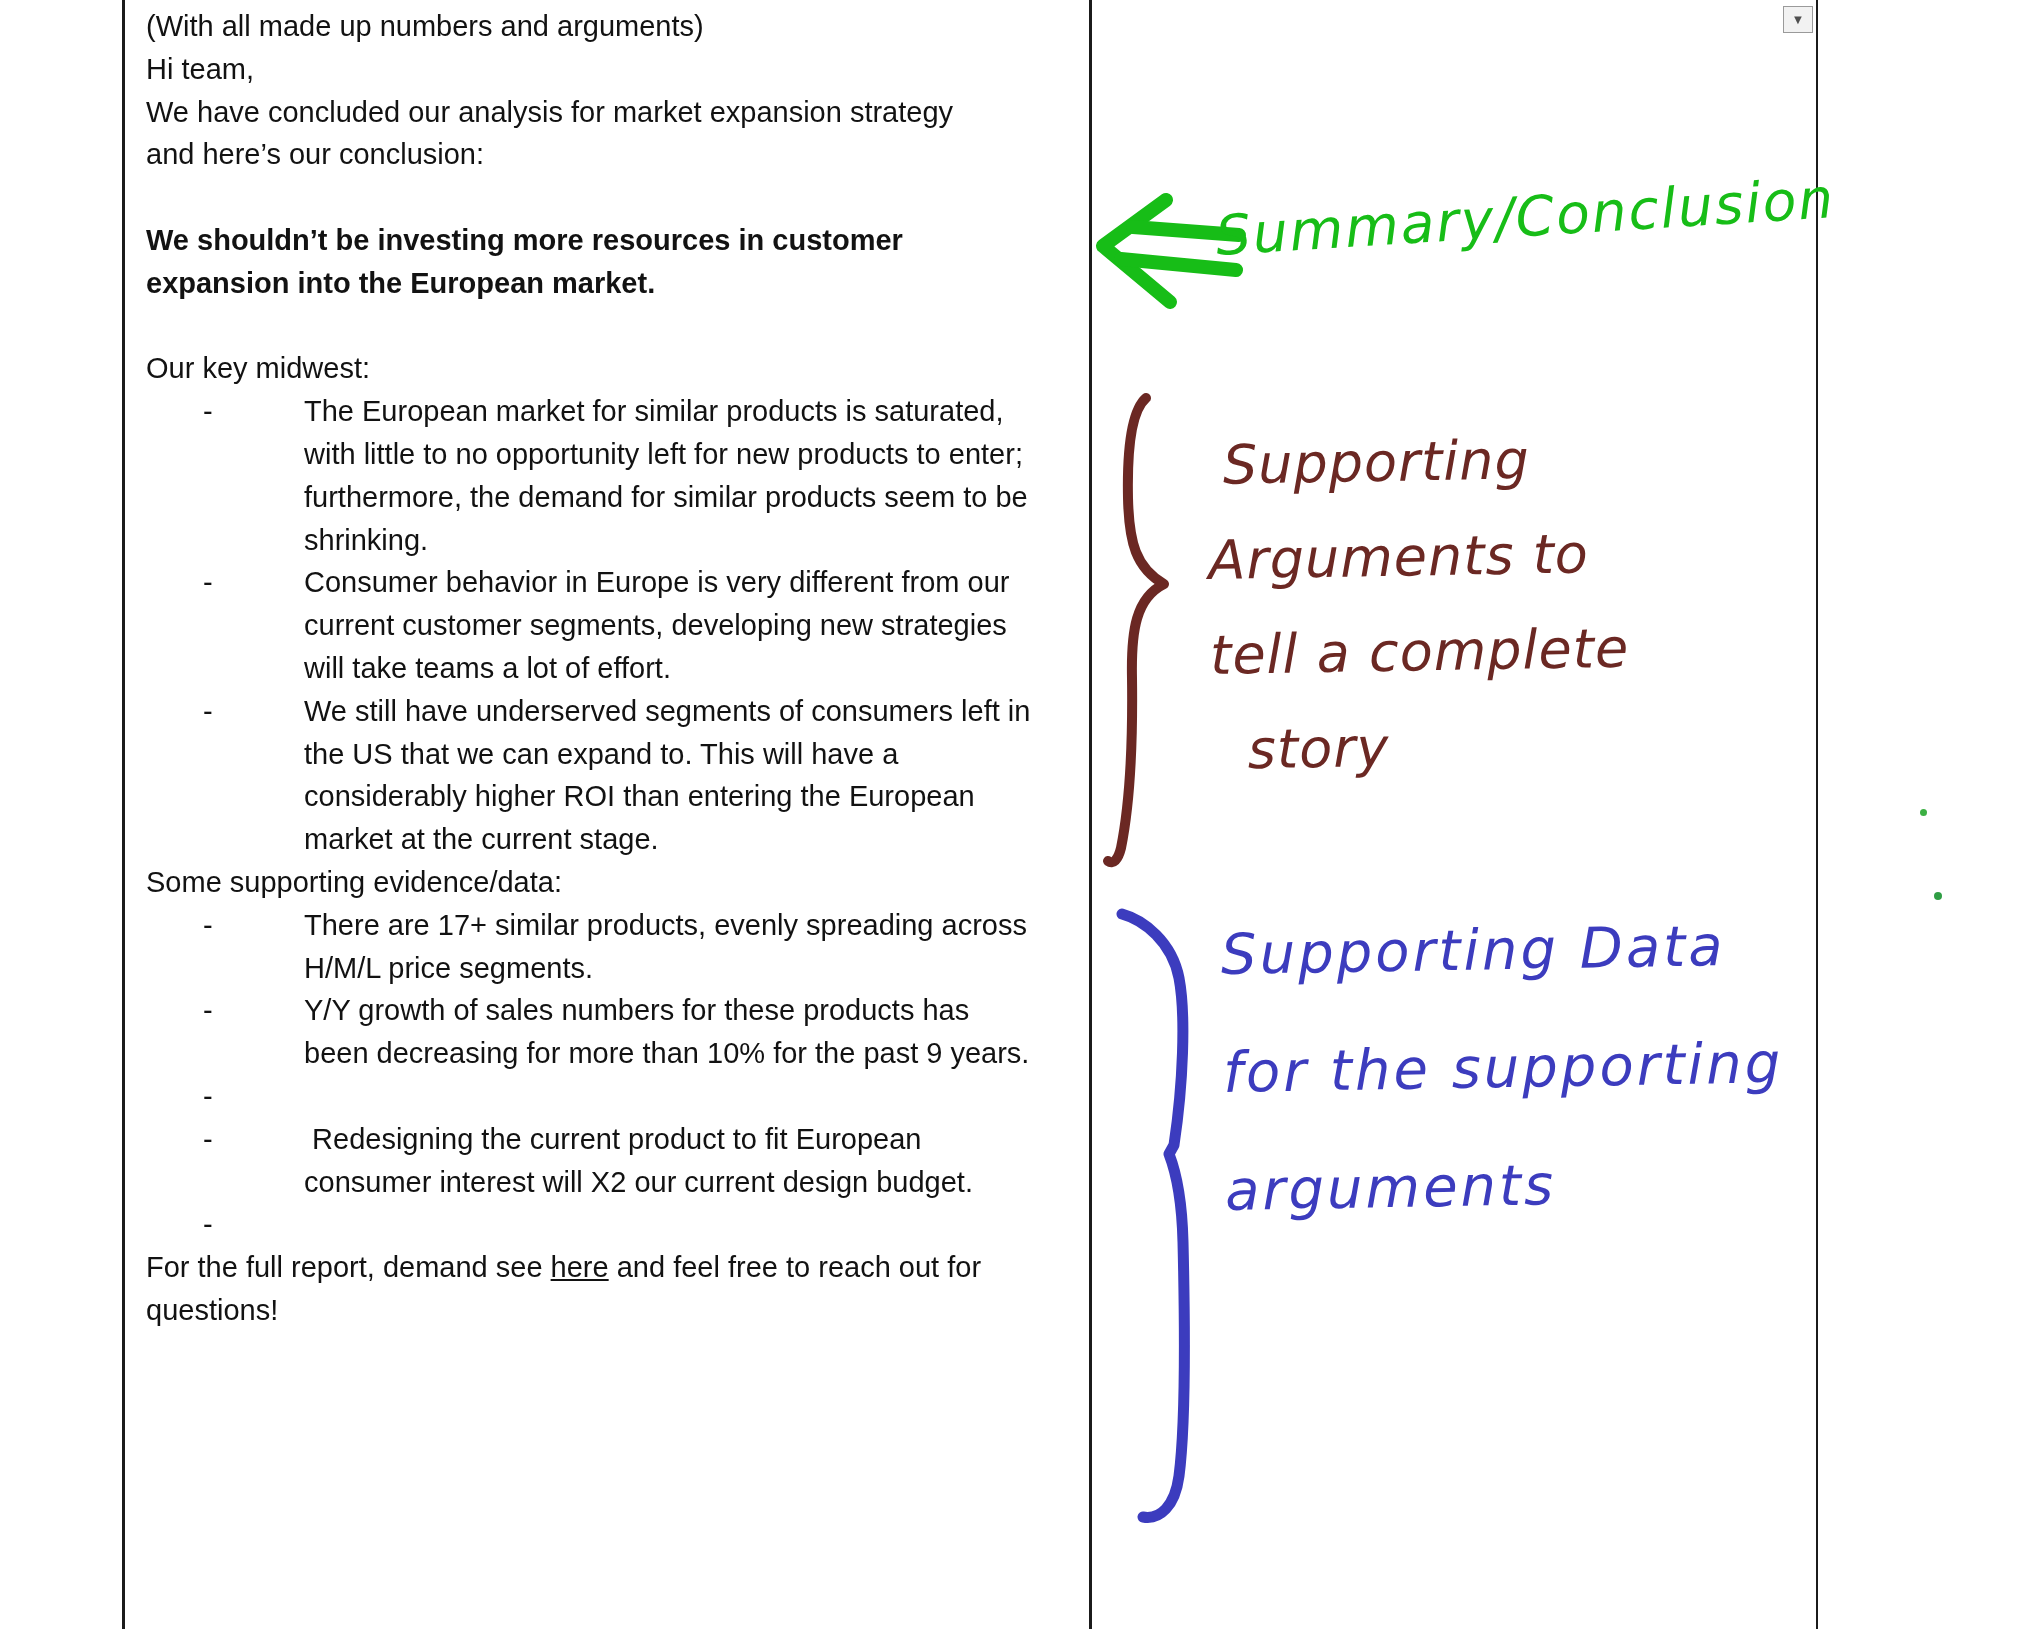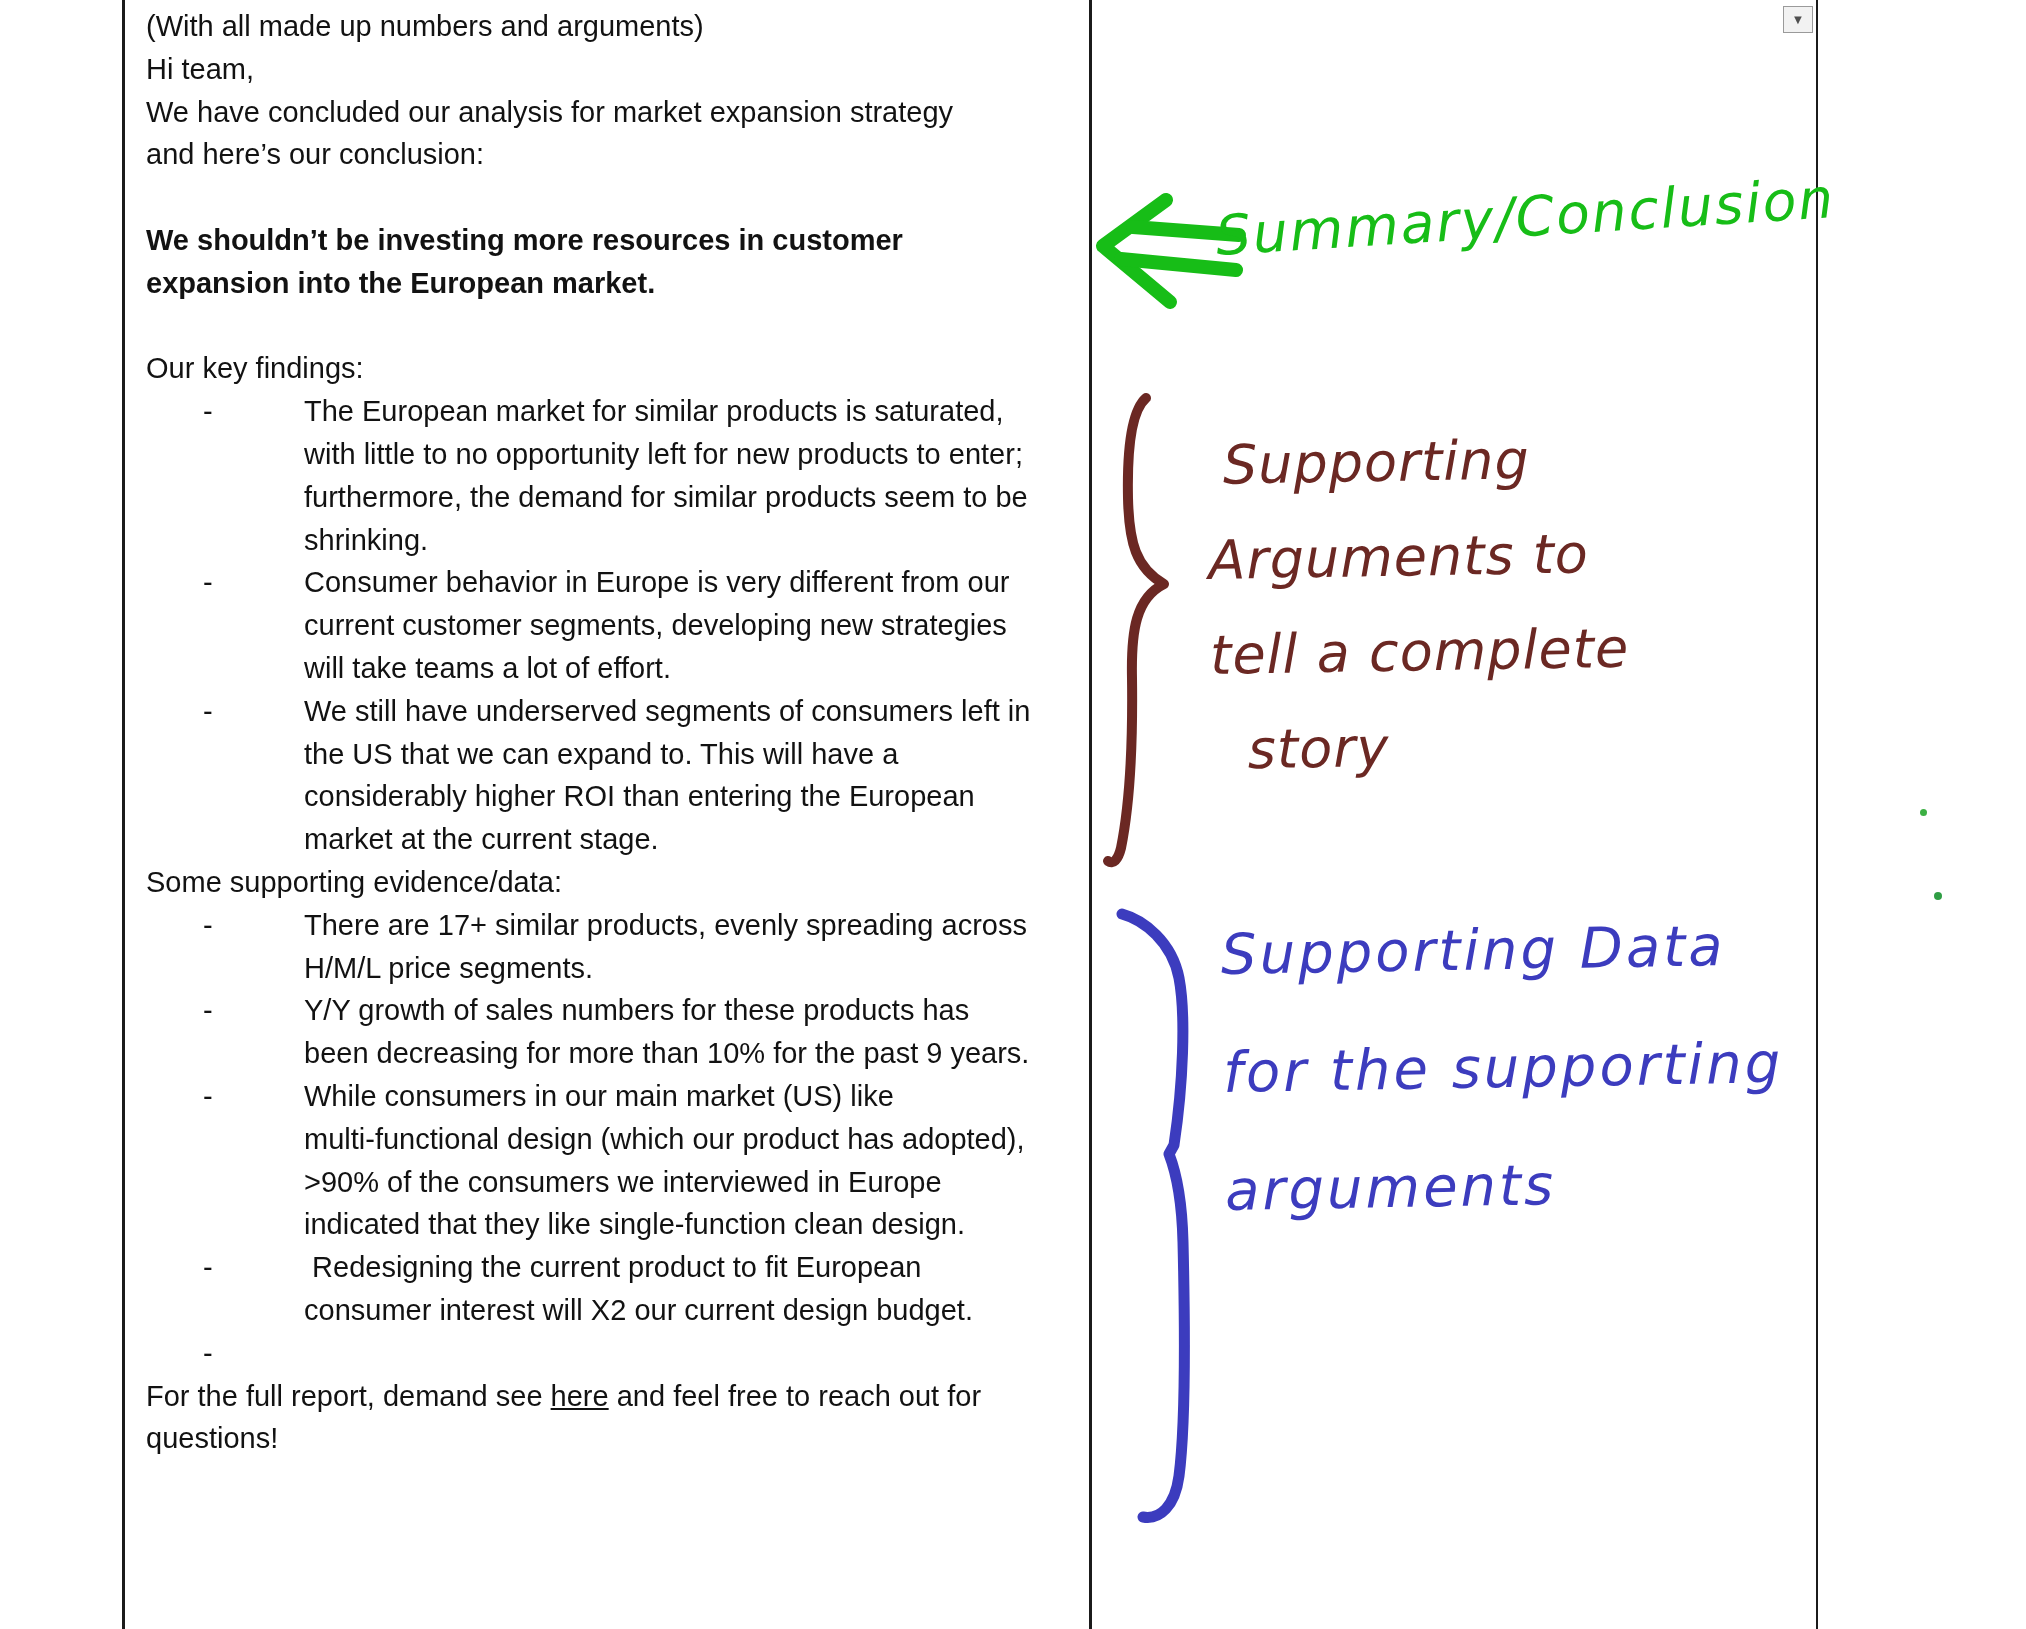--- a/index.html
+++ b/index.html
@@ -61,21 +61,21 @@
 
 <div class="doc">
   <div class="prelines">(With all made up numbers and arguments)
 Hi team,
 We have concluded our analysis for market expansion strategy
 and here’s our conclusion:</div>
 
   <div class="prelines bold-block">We shouldn’t be investing more resources in customer
 expansion into the European market.</div>
 
-  <div class="heading-gap">Our key findings:</div>
+  <div class="heading-gap">Our key midwest:</div>
 
   <div>
     <div class="bullet">
       <span class="dash">-</span>
       <span class="btext">The European market for similar products is saturated,
 with little to no opportunity left for new products to enter;
 furthermore, the demand for similar products seem to be
 shrinking.</span>
     </div>
     <div class="bullet">
@@ -101,24 +101,20 @@
       <span class="btext">There are 17+ similar products, evenly spreading across
 H/M/L price segments.</span>
     </div>
     <div class="bullet">
       <span class="dash">-</span>
       <span class="btext">Y/Y growth of sales numbers for these products has
 been decreasing for more than 10% for the past 9 years.</span>
     </div>
     <div class="bullet">
       <span class="dash">-</span>
-      <span class="btext">While consumers in our main market (US) like
-multi-functional design (which our product has adopted),
-&gt;90% of the consumers we interviewed in Europe
-indicated that they like single-function clean design.</span>
     </div>
     <div class="bullet">
       <span class="dash">-</span>
       <span class="btext">&nbsp;Redesigning the current product to fit European
 consumer interest will X2 our current design budget.</span>
     </div>
     <div class="bullet">
       <span class="dash">-</span>
     </div>
   </div>

